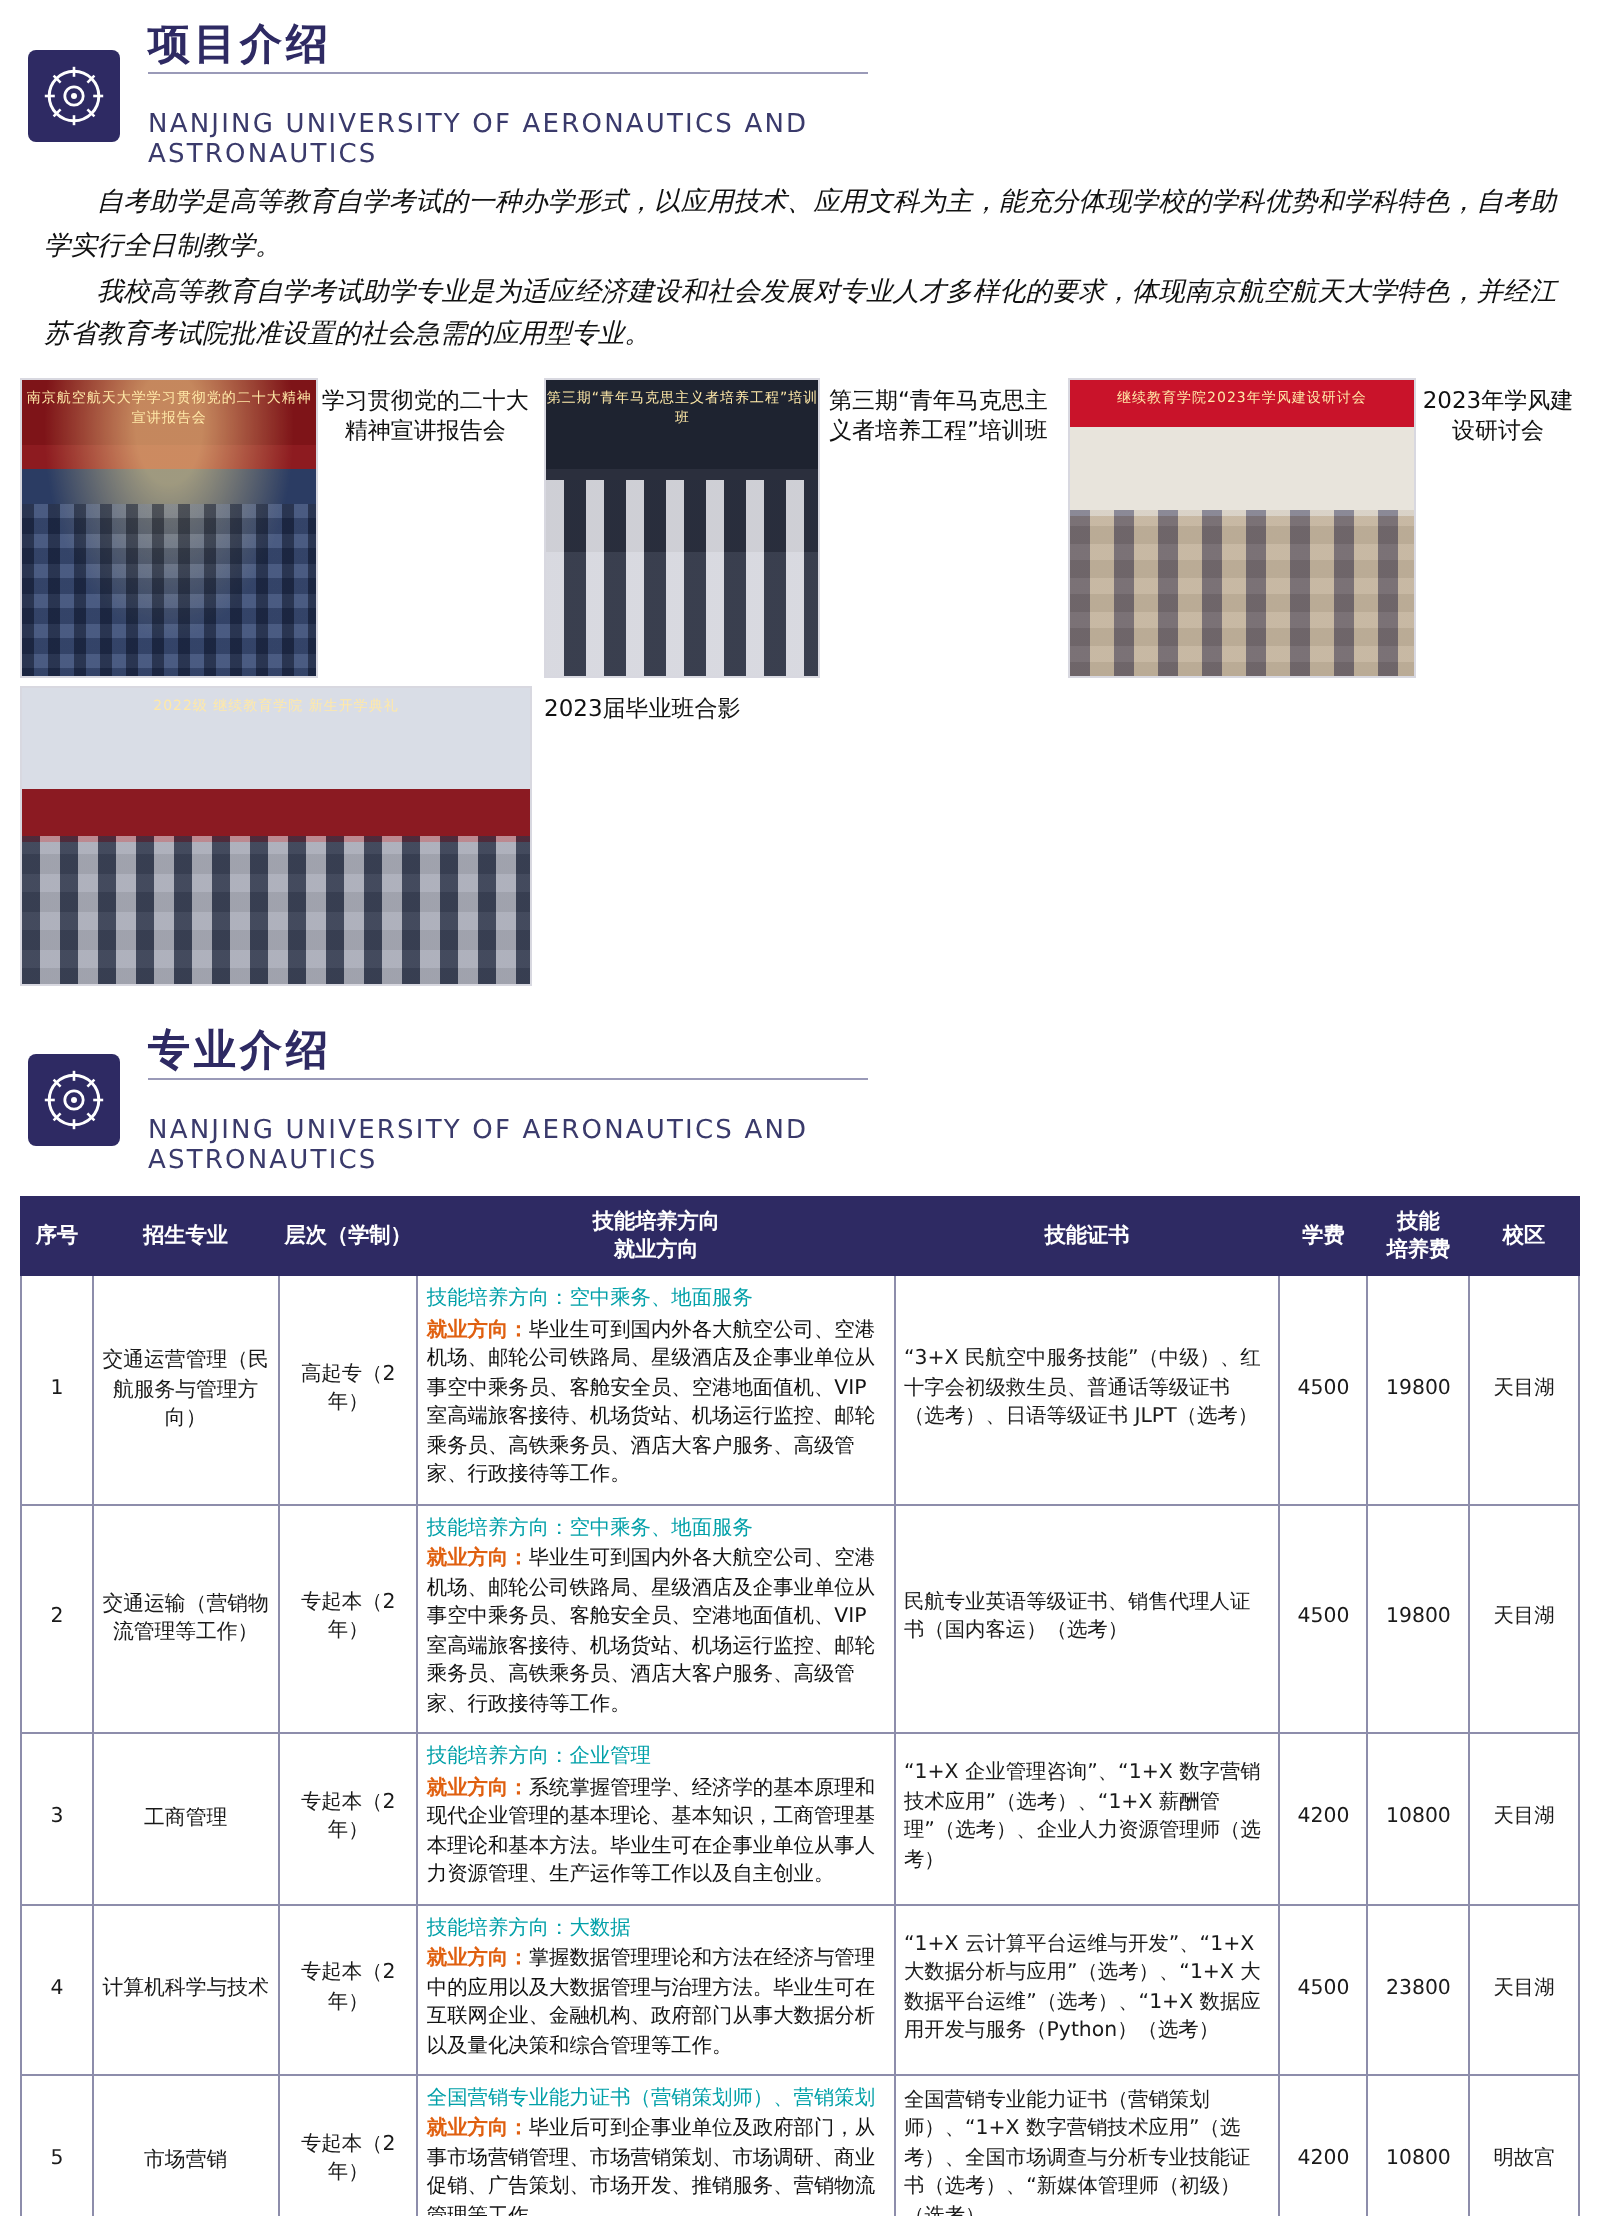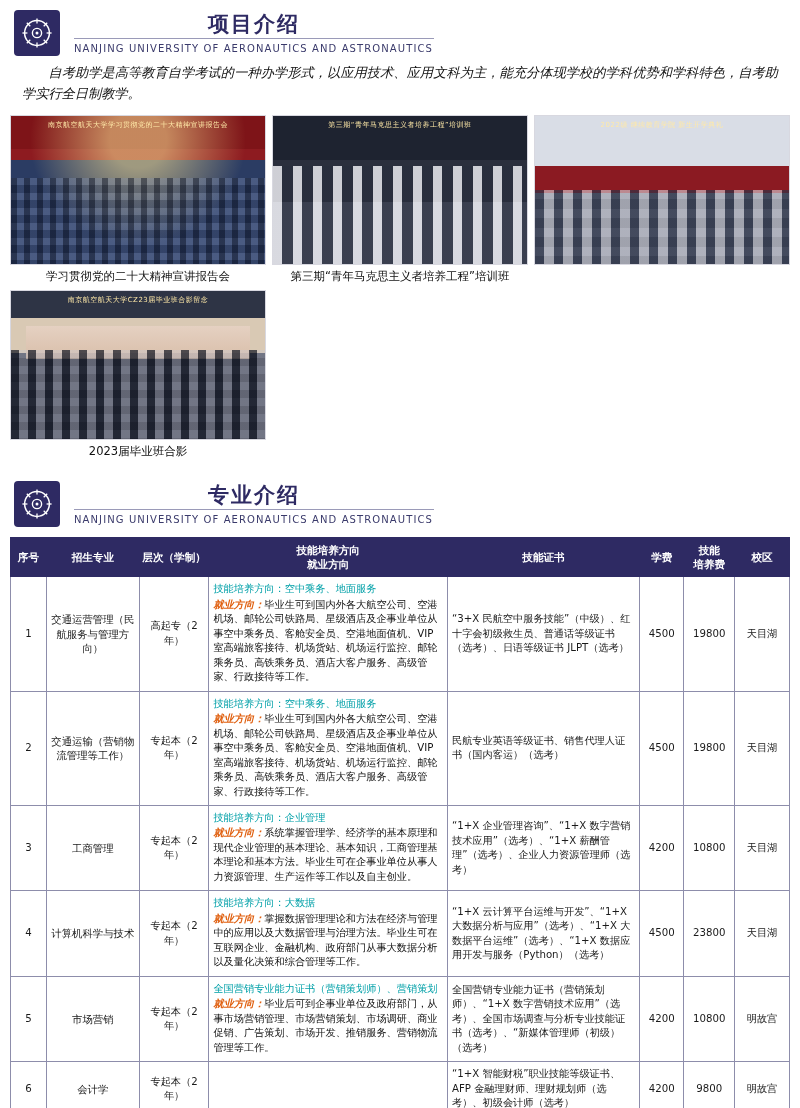--- a/index.html
+++ b/index.html
@@ -31,29 +31,28 @@
   }
   .sec-emblem svg { display: block; }
   .sec-titles { display: flex; flex-direction: column; }
   .sec-cn {
     font-size: 21px;
     font-weight: bold;
     color: #2e2a63;
     letter-spacing: 2px;
     line-height: 1.15;
     font-family: "DejaVu Sans", "Liberation Sans", sans-serif;
-    text-align: center;
   }
   .sec-en {
-    font-size: 10px;
+    font-size: 13px;
     color: #3a3a6b;
     letter-spacing: 1.1px;
     margin-top: 2px;
     border-top: 1px solid #9a9ab8;
-    padding-top: 4px;
+    padding-top: 18px;
     width: 360px;
   }
   .sec-rule {
     flex: 1 1 auto;
     height: 0;
     border-bottom: 0;
   }
 
   
   .body-text {
@@ -70,21 +69,21 @@
     color: #111;
   }
 
   
   .photo-grid {
     display: grid;
     grid-template-columns: repeat(3, 1fr);
     gap: 4px 6px;
     padding: 8px 10px 2px 10px;
   }
-  .photo-cell { display: flex; flex-direction: column; }
+  .photo-cell { display: flex; flex-direction: row; }
   .photo {
     width: 100%;
     height: 150px;
     position: relative;
     overflow: hidden;
     border: 1px solid #d8d8e0;
   }
   .photo .cap-in {
     position: absolute; left: 0; right: 0; top: 4px;
     text-align: center;
@@ -205,21 +204,21 @@
     padding: 5px 4px;
     vertical-align: middle;
     line-height: 1.42;
   }
   td.c-num, td.c-major, td.c-level, td.c-fee, td.c-skillfee, td.c-campus {
     text-align: center;
   }
   td.c-major { font-size: 10.4px; }
   td.c-desc, td.c-cert { text-align: left; }
   .lbl-train { color: #00a0a8; }
-  .lbl-job { color: #e06010; font-weight: bold; font-style: italic; }
+  .lbl-job { color: #e06010; font-weight: bold; }
   .desc-line { margin: 0 0 1px 0; }
   .desc-body { color: #111; }
 
   .spacer-8 { height: 8px; }
 </style>
 </head>
 <body>
 
 <div class="page">
 
@@ -243,45 +242,48 @@
     </div>
     <div class="sec-titles">
       <div class="sec-cn">项目介绍</div>
       <div class="sec-en">NANJING UNIVERSITY OF AERONAUTICS AND ASTRONAUTICS</div>
     </div>
     <div class="sec-rule"></div>
   </div>
 
   <div class="body-text">
     <p>自考助学是高等教育自学考试的一种办学形式，以应用技术、应用文科为主，能充分体现学校的学科优势和学科特色，自考助学实行全日制教学。</p>
+    <p>我校高等教育自学考试助学专业是为适应经济建设和社会发展对专业人才多样化的要求，体现南京航空航天大学特色，并经江苏省教育考试院批准设置的社会急需的应用型专业。</p>
   </div>
 
   <div class="photo-grid">
     <div class="photo-cell">
       <div class="photo ph1">
         <div class="cap-in">南京航空航天大学学习贯彻党的二十大精神宣讲报告会</div>
       </div>
       <div class="photo-caption">学习贯彻党的二十大精神宣讲报告会</div>
     </div>
     <div class="photo-cell">
       <div class="photo ph2">
         <div class="cap-in">第三期“青年马克思主义者培养工程”培训班</div>
       </div>
       <div class="photo-caption">第三期“青年马克思主义者培养工程”培训班</div>
     </div>
     <div class="photo-cell">
+      <div class="photo ph3">
+        <div class="cap-in">继续教育学院2023年学风建设研讨会</div>
+      </div>
+      <div class="photo-caption">2023年学风建设研讨会</div>
+    </div>
+    <div class="photo-cell">
       <div class="photo ph4">
         <div class="cap-in">2022级 继续教育学院 新生开学典礼</div>
       </div>
     </div>
     <div class="photo-cell">
-      <div class="photo ph6">
-        <div class="banner"></div>
-        <div class="cap-in">南京航空航天大学CZ23届毕业班合影留念</div>
-      </div>
       <div class="photo-caption">2023届毕业班合影</div>
     </div>
   </div>
 
   <div class="spacer-8"></div>
 
   <div class="sec-head">
     <div class="sec-emblem">
       <svg width="34" height="34" viewBox="0 0 34 34" aria-hidden="true">
         <circle cx="17" cy="17" r="12.4" fill="none" stroke="#ffffff" stroke-width="1.5"></circle>

